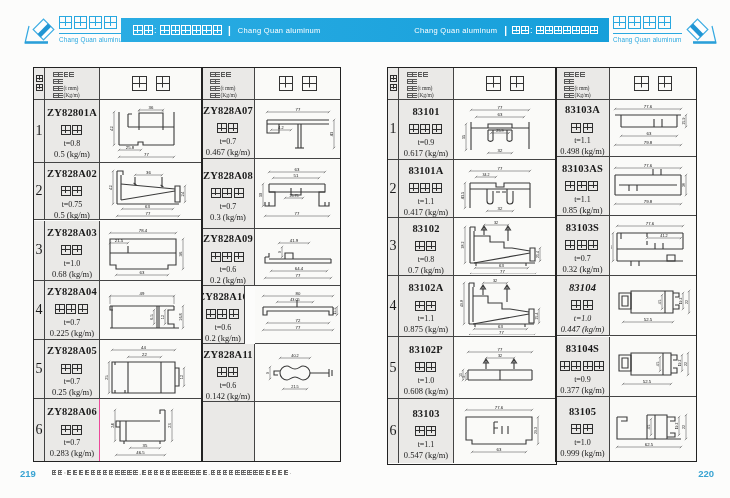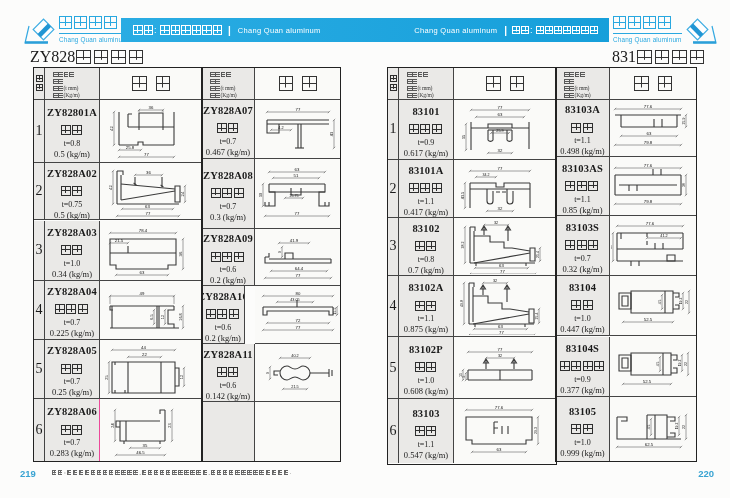--- a/index.html
+++ b/index.html
@@ -107,22 +107,20 @@
         <span class="c">:</span>
         <i class="zw" style="width:8px;height:8px;margin-right:1px;"></i>
         <i class="zw" style="width:8px;height:8px;margin-right:1px;"></i>
         <i class="zw" style="width:8px;height:8px;margin-right:1px;"></i>
         <i class="zw" style="width:8px;height:8px;margin-right:1px;"></i>
         <i class="zw" style="width:8px;height:8px;margin-right:1px;"></i>
         <i class="zw" style="width:8px;height:8px;margin-right:1px;"></i>
         <i class="zw" style="width:8px;height:8px;margin-right:1px;"></i>
       </div>
     </div>
-    <div class="title" style="left:30px;top:48px">ZY828<i class="zt" style="width:14.5px;height:14.5px;margin-right:2px;"></i><i class="zt" style="width:14.5px;height:14.5px;margin-right:2px;"></i><i class="zt" style="width:14.5px;height:14.5px;margin-right:2px;"></i><i class="zt" style="width:14.5px;height:14.5px;margin-right:2px;"></i></div>
-    <div class="title" style="right:24px;top:48px">831<i class="zt" style="width:14.5px;height:14.5px;margin-right:2px;"></i><i class="zt" style="width:14.5px;height:14.5px;margin-right:2px;"></i><i class="zt" style="width:14.5px;height:14.5px;margin-right:2px;"></i><i class="zt" style="width:14.5px;height:14.5px;margin-right:2px;"></i></div>
     <div class="grp" style="left:34px;top:68px;width:168px;height:392.8px">
       <div class="cell g" style="left:0px;top:0px;width:11px;height:31.5px;border-right:1px solid #444;border-bottom:1px solid #444;">
         <div class="xh"><i class="zn" style="width:7px;height:7px;"></i><br><i class="zn" style="width:7px;height:7px;"></i></div>
       </div>
       <div class="cell g" style="left:11px;top:0px;width:55px;height:31.5px;border-right:1px solid #444;border-bottom:1px solid #444;">
         <div class="hs">
           <div>
             <i class="zs"></i>
             <i class="zs"></i>
             <i class="zs"></i>
@@ -242,21 +240,21 @@
         </div>
       </div>
       <div class="cell g" style="left:0px;top:152.5px;width:11px;height:60.0px;border-right:1px solid #444;border-bottom:1px solid #444;">
         <div class="num">3</div>
       </div>
       <div class="cell g" style="left:11px;top:152.5px;width:55px;height:60.0px;border-right:1px solid #444;border-bottom:1px solid #444;">
         <div class="tc">
           <div class="code">ZY828A03</div>
           <div class="nm"><i class="zn" style="width:10px;height:10px;margin-right:1.5px;"></i><i class="zn" style="width:10px;height:10px;margin-right:1.5px;"></i></div>
           <div class="tt">t=1.0</div>
-          <div class="wt">0.34 (kg/m)</div>
+          <div class="wt">0.68 (kg/m)</div>
         </div>
       </div>
       <div class="cell w" style="left:66px;top:152.5px;width:102px;height:60.0px;border-bottom:1px solid #444;">
         <div class="dia">
           <svg width="98" height="58" viewBox="0 0 98 58">
             <g fill="none" stroke="#3a3a3a" stroke-width="1.1">
               <path d="M8,18 H74 V44 H66 v4 H14 v-4 H8 Z"></path>
               <path d="M8,32 H74"></path>
               <path d="M26,25 V32"></path>
               <line x1="8" y1="12" x2="74" y2="12" class="d"></line>
@@ -1031,21 +1029,21 @@
               <text x="53.0" y="20" font-size="3.8" text-anchor="middle" class="t">41.2</text>
               <line x1="2" y1="16" x2="2" y2="44" class="d"></line>
               <line x1="0.8" y1="17.2" x2="3.2" y2="14.8" class="d"></line>
               <line x1="0.8" y1="45.2" x2="3.2" y2="42.8" class="d"></line>
               <text x="1" y="30.0" font-size="3.6" text-anchor="middle" class="t" transform="rotate(-90 1 30.0)">36</text>
               <path d="M36,16 v4 M36,24 v4"></path>
             </g>
           </svg>
         </div>
       </div>
-      <div class="cell g" style="left:0px;top:207.60000000000002px;width:54px;height:60.89999999999998px;border-right:1px solid #444;border-bottom:1px solid #444;">
+      <div class="cell g" style="left:0px;top:207.60000000000002px;width:54px;height:60.89999999999998px;border-right:1px solid #444;border-bottom:1px solid #444;font-style:italic;">
         <div class="tc">
           <div class="code">83104</div>
           <div class="nm"><i class="zn" style="width:10px;height:10px;margin-right:1.5px;"></i><i class="zn" style="width:10px;height:10px;margin-right:1.5px;"></i></div>
           <div class="tt">t=1.0</div>
           <div class="wt">0.447 (kg/m)</div>
         </div>
       </div>
       <div class="cell w" style="left:54px;top:207.60000000000002px;width:86px;height:60.89999999999998px;border-bottom:1px solid #444;">
         <div class="dia">
           <svg width="84" height="58" viewBox="0 0 84 58">

